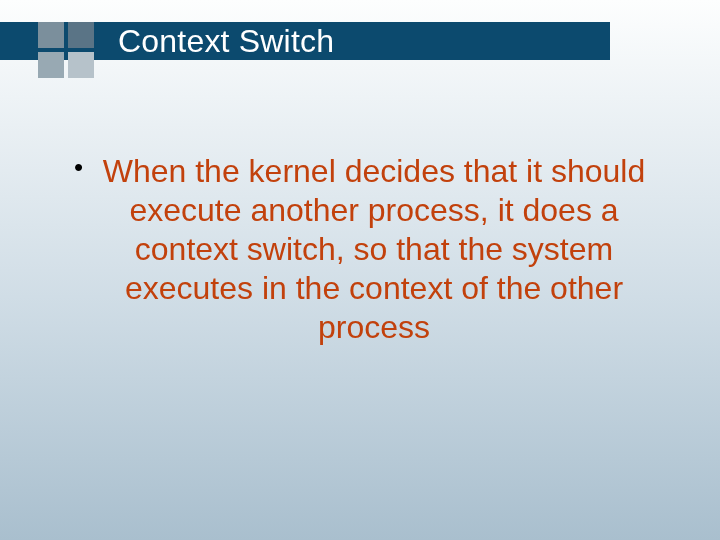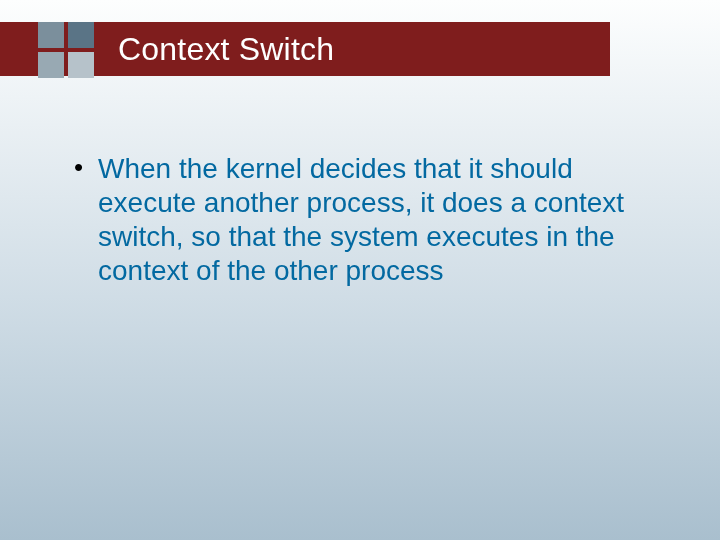--- a/index.html
+++ b/index.html
@@ -6,22 +6,22 @@
   html, body { width: 720px; height: 540px; overflow: hidden; }
   body {
     font-family: Arial, Helvetica, sans-serif;
     background: linear-gradient(to bottom, #fdfefe 0%, #eef3f6 18%, #d0dde6 55%, #a9bfce 100%);
   }
   .title-bar {
     position: absolute;
     top: 22px;
     left: 0;
     width: 610px;
-    height: 54px;
-    background: #7f1d1d;
+    height: 38px;
+    background: #0c4a6e;
     display: flex;
     align-items: center;
   }
   .title-text {
     color: #ffffff;
     font-size: 32px;
     font-weight: 400;
     margin-left: 118px;
     letter-spacing: 0.2px;
   }
@@ -46,24 +46,25 @@
     top: 152px;
     left: 70px;
     right: 70px;
   }
   .bullets {
     list-style: none;
   }
   .bullets li {
     position: relative;
     padding-left: 28px;
-    font-size: 28px;
+    font-size: 32px;
     line-height: 1.22;
-    color: #0369a1;
+    color: #c2410c;
     margin-bottom: 2px;
+    text-align: center;
   }
   .bullets li::before {
     content: "•";
     position: absolute;
     left: 4px;
     top: 0;
     font-size: 26px;
     color: #000000;
   }
 </style>

